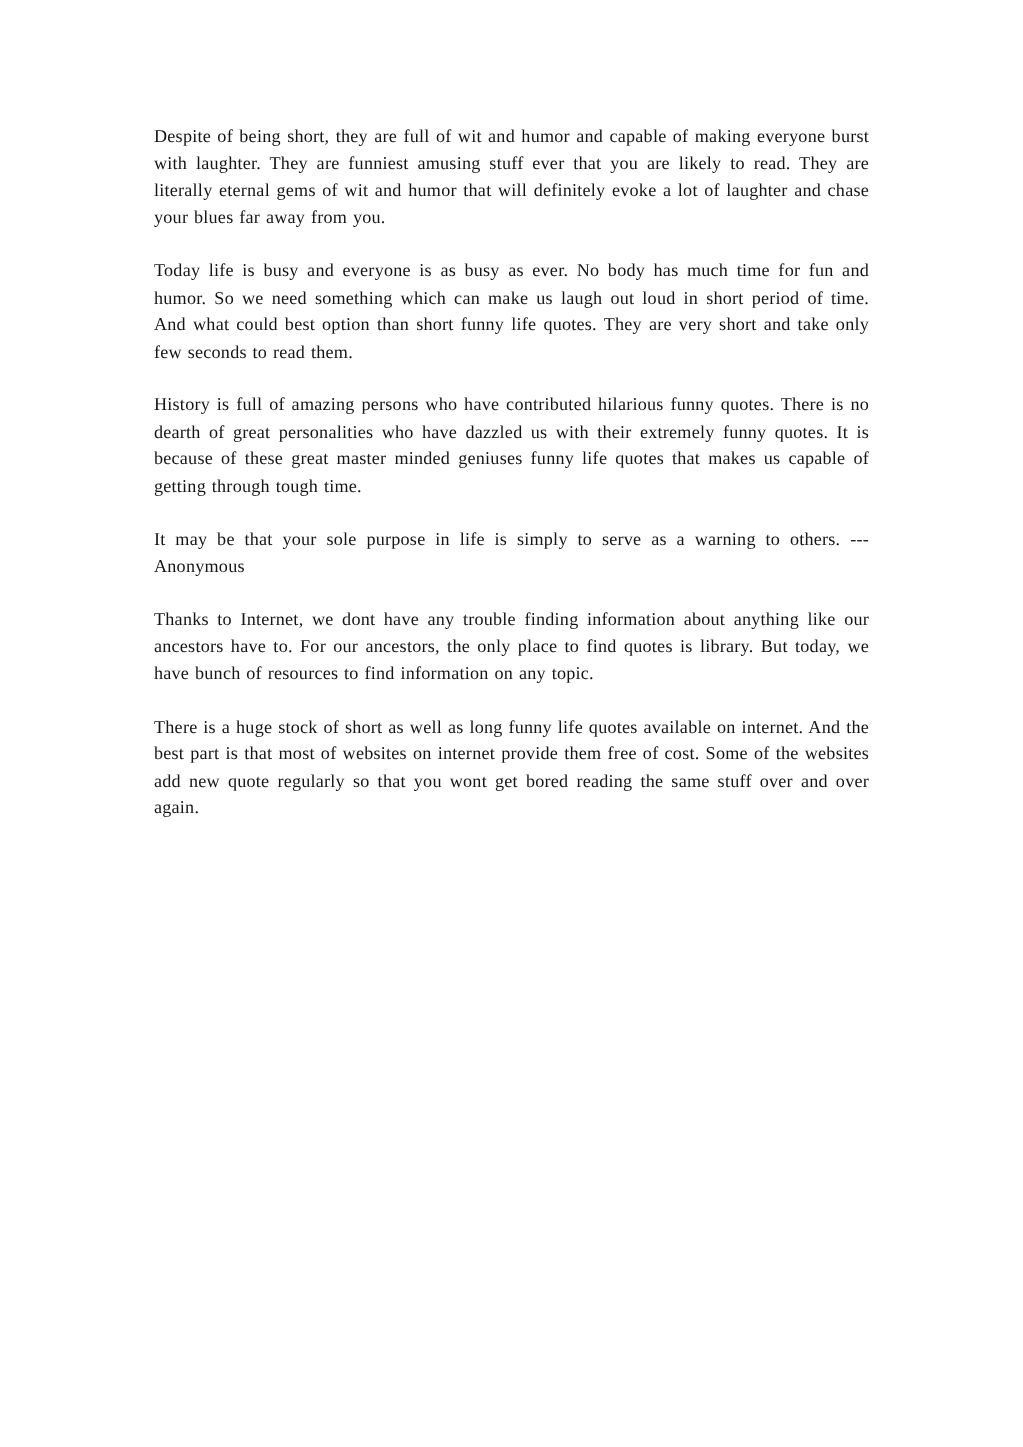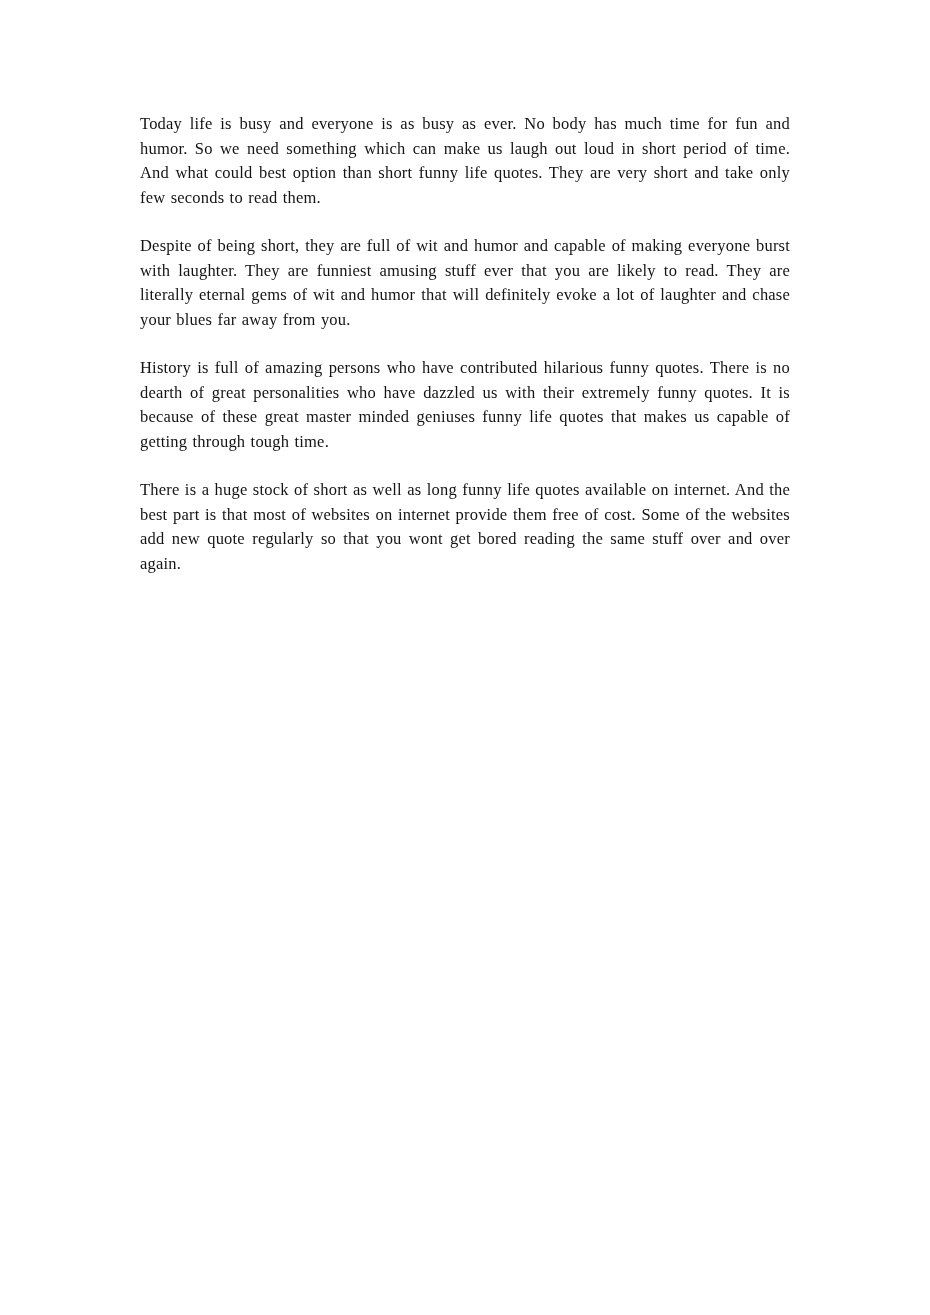--- a/index.html
+++ b/index.html
@@ -36,18 +36,20 @@
     text-align: justify;
     letter-spacing: 0.2px;
     word-spacing: 1px;
   }
 </style>
 </head>
 <body>
 
 <div class="page">
   <div class="text-block">
+    <p>Despite of being short, they are full of wit and humor and capable of making everyone burst with laughter. They are funniest amusing stuff ever that you are likely to read. They are literally eternal gems of wit and humor that will definitely evoke a lot of laughter and chase your blues far away from you.</p>
     <p>Today life is busy and everyone is as busy as ever. No body has much time for fun and humor. So we need something which can make us laugh out loud in short period of time. And what could best option than short funny life quotes. They are very short and take only few seconds to read them.</p>
-    <p>Despite of being short, they are full of wit and humor and capable of making everyone burst with laughter. They are funniest amusing stuff ever that you are likely to read. They are literally eternal gems of wit and humor that will definitely evoke a lot of laughter and chase your blues far away from you.</p>
     <p>History is full of amazing persons who have contributed hilarious funny quotes. There is no dearth of great personalities who have dazzled us with their extremely funny quotes. It is because of these great master minded geniuses funny life quotes that makes us capable of getting through tough time.</p>
+    <p>It may be that your sole purpose in life is simply to serve as a warning to others. ---Anonymous</p>
+    <p>Thanks to Internet, we dont have any trouble finding information about anything like our ancestors have to. For our ancestors, the only place to find quotes is library. But today, we have bunch of resources to find information on any topic.</p>
     <p>There is a huge stock of short as well as long funny life quotes available on internet. And the best part is that most of websites on internet provide them free of cost. Some of the websites add new quote regularly so that you wont get bored reading the same stuff over and over again.</p>
   </div>
 </div>
 
 </body></html>

